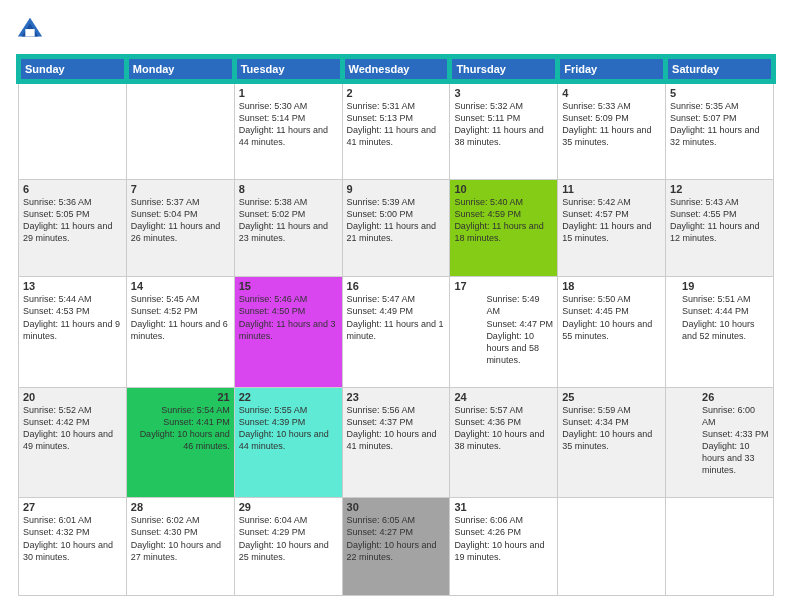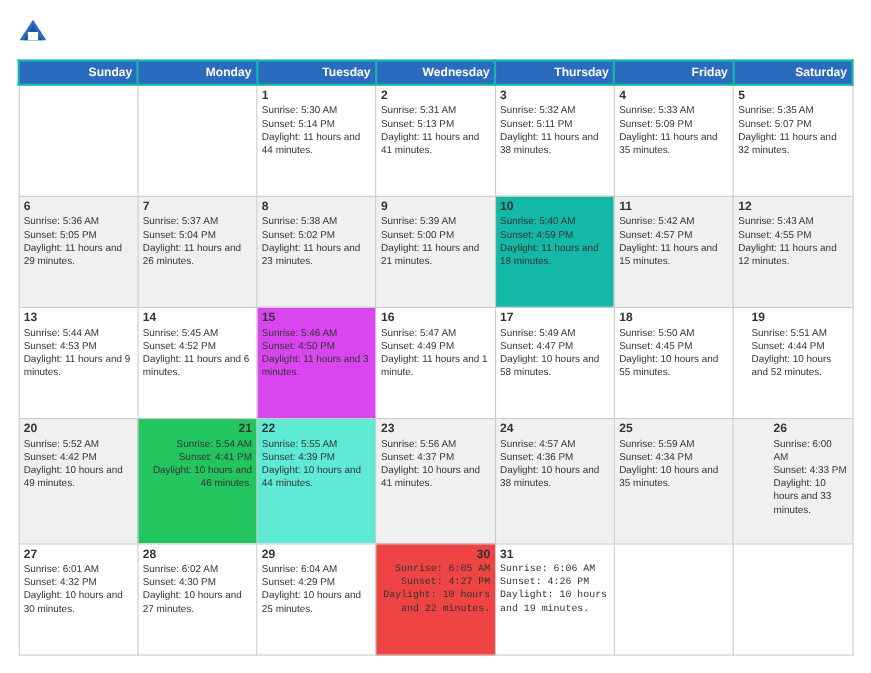--- a/index.html
+++ b/index.html
@@ -56,22 +56,22 @@
       border-collapse: collapse;
       width: 100%;
       table-layout: fixed;
     }
     .calendar th {
       background: #2a6bbf;
       color: #fff;
       font-size: 11px;
       font-weight: bold;
       padding: 4px 4px;
-      border: 2px solid #14b8a6;
-      text-align: right;
+      border: 5px solid #14b8a6;
+      text-align: left;
       margin-top: 20px;
     }
     .calendar td {
       border: 1px solid #ccc;
       vertical-align: top;
       padding: 3px 4px;
       font-size: 9.5px;
       color: #333;
       height: 82px;
       background: #fff;
@@ -188,21 +188,21 @@
             <div class="day-info" style="white-space: pre-line;">Sunrise: 5:38 AM
 Sunset: 5:02 PM
 Daylight: 11 hours and 23 minutes.</div>
           </td>
           <td style="background: rgb(240, 240, 240);">
             <span class="day-number">9</span>
             <div class="day-info" style="white-space: pre-line;">Sunrise: 5:39 AM
 Sunset: 5:00 PM
 Daylight: 11 hours and 21 minutes.</div>
           </td>
-          <td style="background: #14b8a6;">
+          <td style="background: #84cc16;">
             <span class="day-number">10</span>
             <div class="day-info" style="white-space: pre-line;">Sunrise: 5:40 AM
 Sunset: 4:59 PM
 Daylight: 11 hours and 18 minutes.</div>
           </td>
           <td style="background: rgb(240, 240, 240);">
             <span class="day-number">11</span>
             <div class="day-info" style="white-space: pre-line;">Sunrise: 5:42 AM
 Sunset: 4:57 PM
 Daylight: 11 hours and 15 minutes.</div>
@@ -234,21 +234,21 @@
 Daylight: 11 hours and 3 minutes.</div>
           </td>
           <td style="background: rgb(255, 255, 255);">
             <span class="day-number">16</span>
             <div class="day-info" style="white-space: pre-line;">Sunrise: 5:47 AM
 Sunset: 4:49 PM
 Daylight: 11 hours and 1 minute.</div>
           </td>
           <td style="background: rgb(255, 255, 255);">
             <span class="day-number">17</span>
-            <div class="day-info" style="white-space: pre-line;">Sunrise: 5:49 AM
+            <div class="day-info" style="white-space: pre-line; margin-left: 32px;">Sunrise: 5:49 AM
 Sunset: 4:47 PM
 Daylight: 10 hours and 58 minutes.</div>
           </td>
           <td style="background: rgb(255, 255, 255);">
             <span class="day-number">18</span>
             <div class="day-info" style="white-space: pre-line;">Sunrise: 5:50 AM
 Sunset: 4:45 PM
 Daylight: 10 hours and 55 minutes.</div>
           </td>
           <td style="background: rgb(255, 255, 255); padding-left: 16px;">
@@ -278,21 +278,21 @@
 Daylight: 10 hours and 44 minutes.</div>
           </td>
           <td style="background: rgb(240, 240, 240);">
             <span class="day-number">23</span>
             <div class="day-info" style="white-space: pre-line;">Sunrise: 5:56 AM
 Sunset: 4:37 PM
 Daylight: 10 hours and 41 minutes.</div>
           </td>
           <td style="background: rgb(240, 240, 240);">
             <span class="day-number">24</span>
-            <div class="day-info" style="white-space: pre-line;">Sunrise: 4:57 AM
+            <div class="day-info" style="white-space: pre-line;">Sunrise: 5:57 AM
 Sunset: 4:36 PM
 Daylight: 10 hours and 38 minutes.</div>
           </td>
           <td style="background: rgb(240, 240, 240);">
             <span class="day-number">25</span>
             <div class="day-info" style="white-space: pre-line;">Sunrise: 5:59 AM
 Sunset: 4:34 PM
 Daylight: 10 hours and 35 minutes.</div>
           </td>
           <td style="background: rgb(240, 240, 240); padding-left: 36px;">
@@ -314,29 +314,29 @@
             <div class="day-info" style="white-space: pre-line;">Sunrise: 6:02 AM
 Sunset: 4:30 PM
 Daylight: 10 hours and 27 minutes.</div>
           </td>
           <td style="background: rgb(255, 255, 255);">
             <span class="day-number">29</span>
             <div class="day-info" style="white-space: pre-line;">Sunrise: 6:04 AM
 Sunset: 4:29 PM
 Daylight: 10 hours and 25 minutes.</div>
           </td>
-          <td style="background: #ef4444; text-align: right;">
+          <td style="background: #a3a3a3;">
             <span class="day-number">30</span>
-            <div class="day-info" style="white-space: pre-line; font-family: Liberation Mono, monospace;">Sunrise: 6:05 AM
+            <div class="day-info" style="white-space: pre-line;">Sunrise: 6:05 AM
 Sunset: 4:27 PM
 Daylight: 10 hours and 22 minutes.</div>
           </td>
           <td style="background: rgb(255, 255, 255);">
             <span class="day-number">31</span>
-            <div class="day-info" style="white-space: pre-line; font-family: Liberation Mono, monospace;">Sunrise: 6:06 AM
+            <div class="day-info" style="white-space: pre-line;">Sunrise: 6:06 AM
 Sunset: 4:26 PM
 Daylight: 10 hours and 19 minutes.</div>
           </td>
           <td class="empty-cell"></td>
           <td class="empty-cell"></td>
         </tr>
       </tbody>
   </table>
 </div>
 

